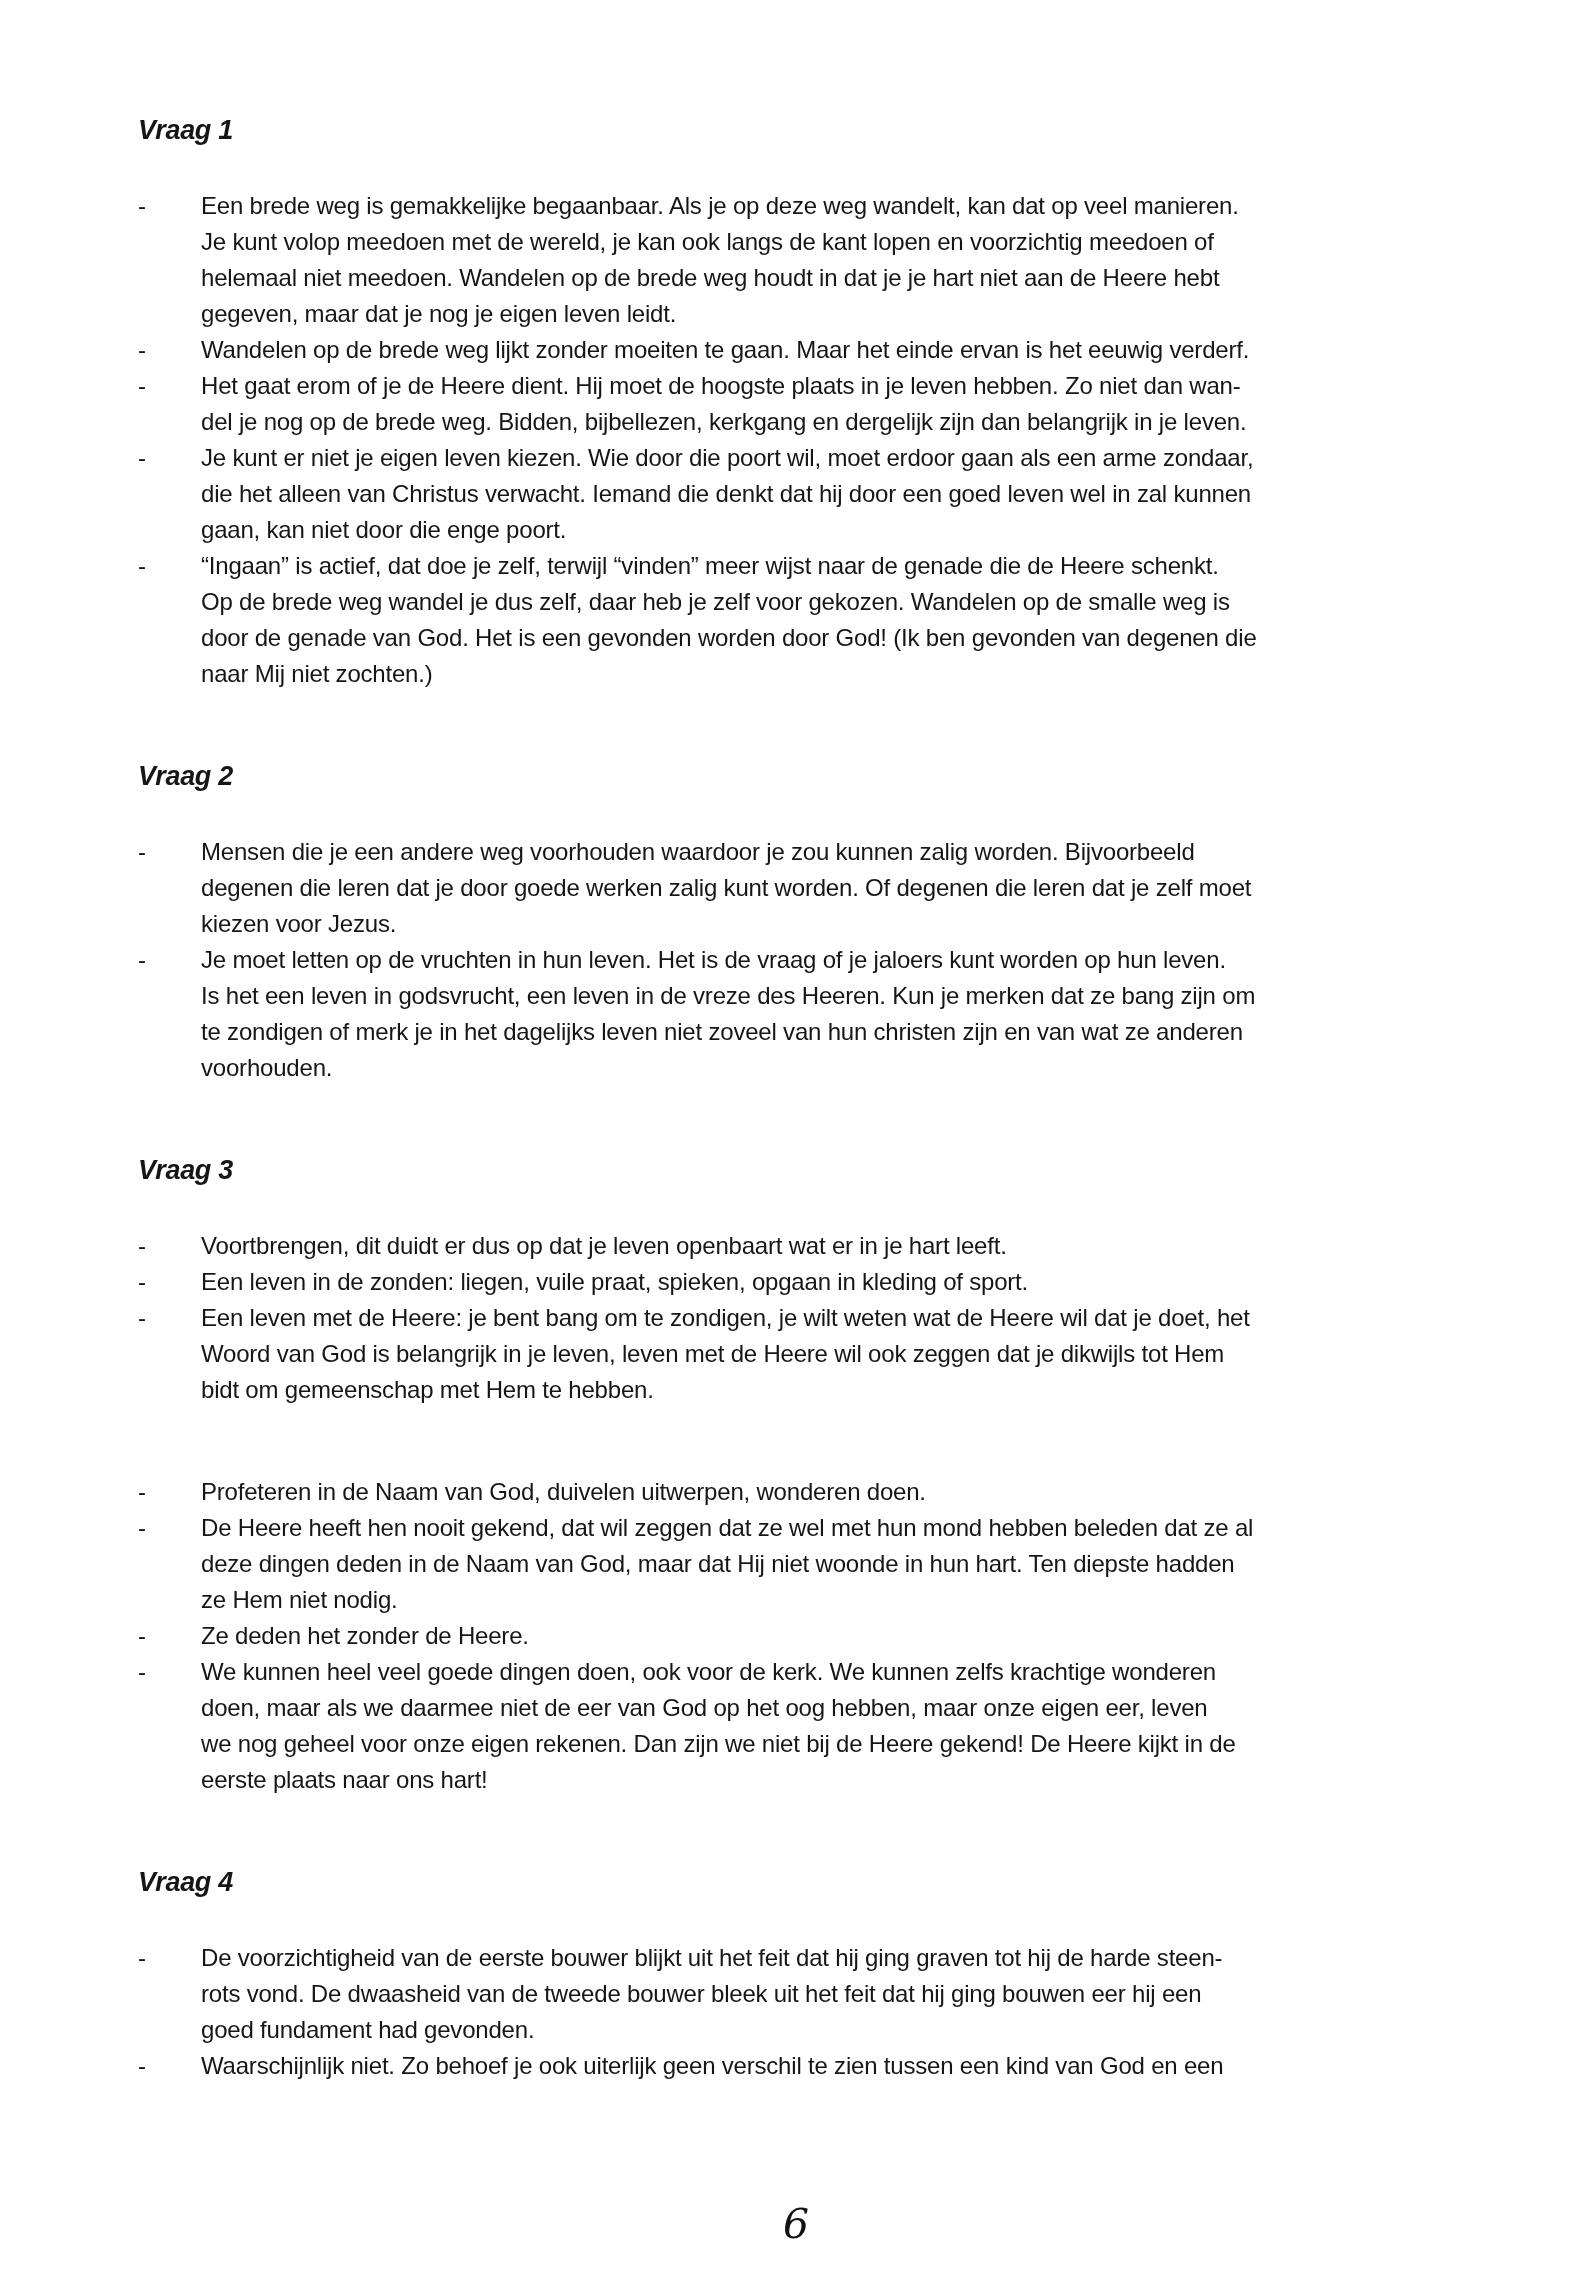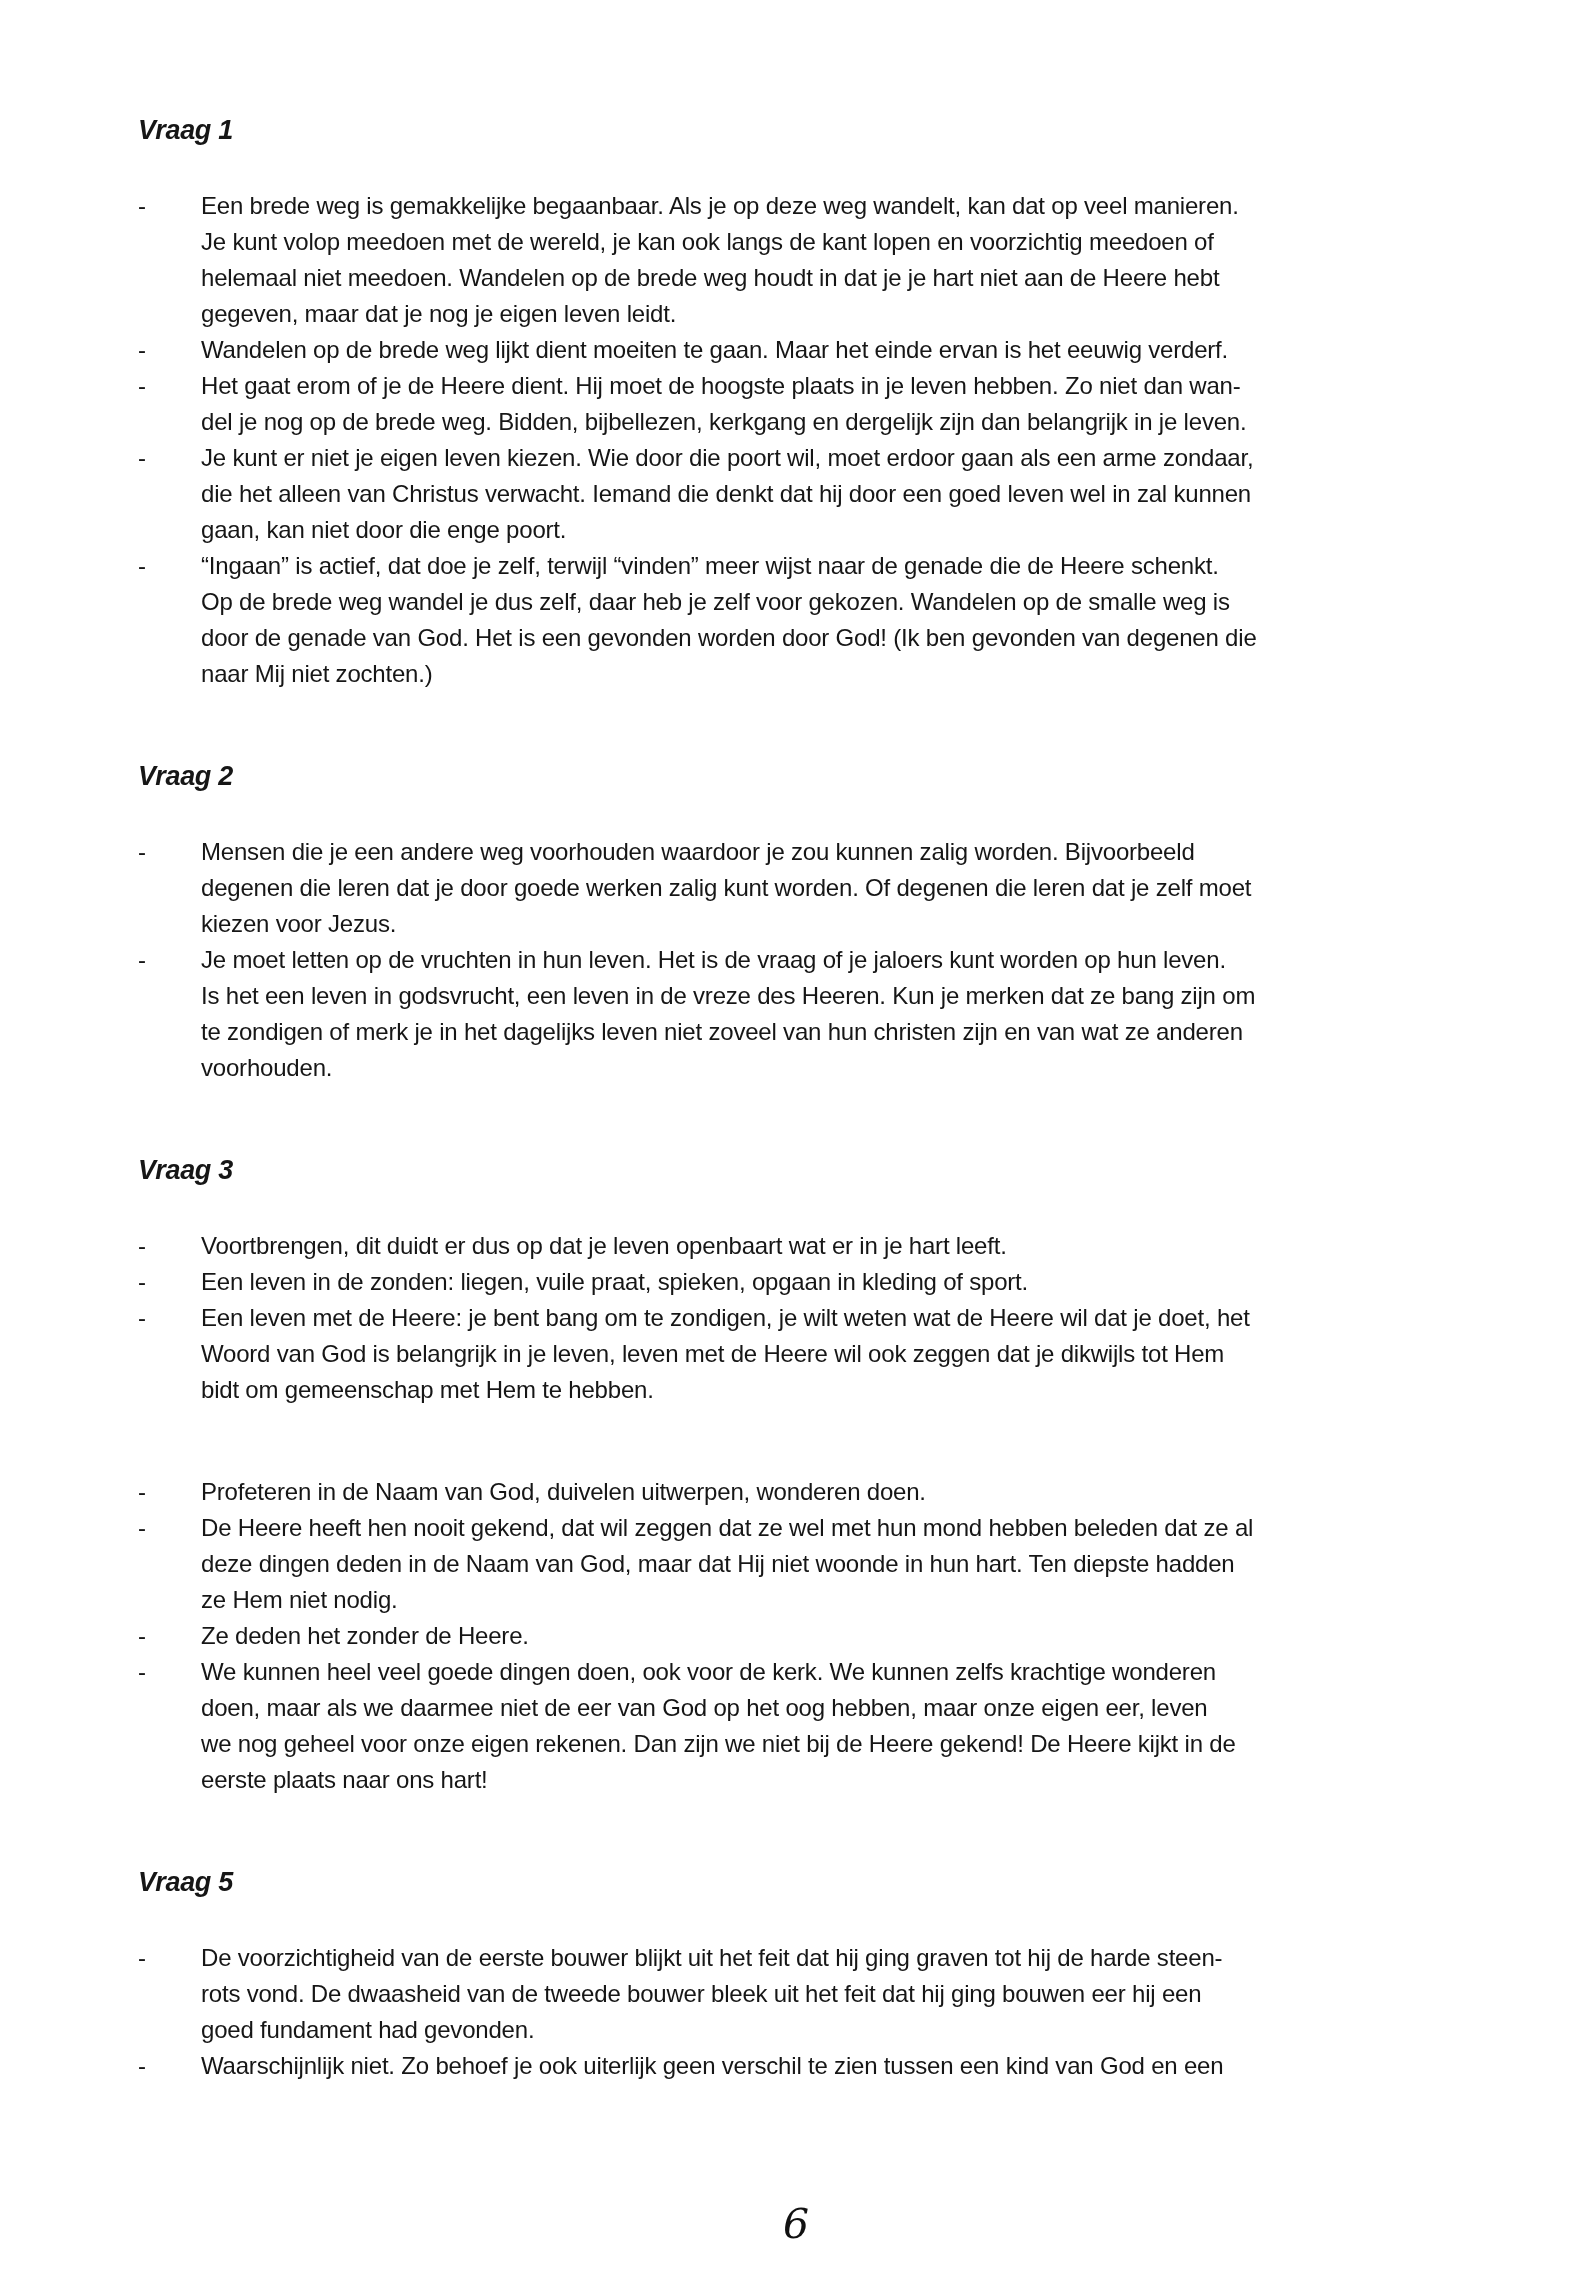--- a/index.html
+++ b/index.html
@@ -73,21 +73,21 @@
       <h2 class="section-title">Vraag 1</h2>
       <div class="bullet">
         <span class="bullet-dash">-</span>
         <div class="bullet-text">Een brede weg is gemakkelijke begaanbaar. Als je op deze weg wandelt, kan dat op veel manieren.
 Je kunt volop meedoen met de wereld, je kan ook langs de kant lopen en voorzichtig meedoen of
 helemaal niet meedoen. Wandelen op de brede weg houdt in dat je je hart niet aan de Heere hebt
 gegeven, maar dat je nog je eigen leven leidt.</div>
       </div>
       <div class="bullet">
         <span class="bullet-dash">-</span>
-        <div class="bullet-text">Wandelen op de brede weg lijkt dient moeiten te gaan. Maar het einde ervan is het eeuwig verderf.</div>
+        <div class="bullet-text">Wandelen op de brede weg lijkt zonder moeiten te gaan. Maar het einde ervan is het eeuwig verderf.</div>
       </div>
       <div class="bullet">
         <span class="bullet-dash">-</span>
         <div class="bullet-text">Het gaat erom of je de Heere dient. Hij moet de hoogste plaats in je leven hebben. Zo niet dan wan-
 del je nog op de brede weg. Bidden, bijbellezen, kerkgang en dergelijk zijn dan belangrijk in je leven.</div>
       </div>
       <div class="bullet">
         <span class="bullet-dash">-</span>
         <div class="bullet-text">Je kunt er niet je eigen leven kiezen. Wie door die poort wil, moet erdoor gaan als een arme zondaar,
 die het alleen van Christus verwacht. Iemand die denkt dat hij door een goed leven wel in zal kunnen
@@ -155,21 +155,21 @@
       <div class="bullet">
         <span class="bullet-dash">-</span>
         <div class="bullet-text">We kunnen heel veel goede dingen doen, ook voor de kerk. We kunnen zelfs krachtige wonderen
 doen, maar als we daarmee niet de eer van God op het oog hebben, maar onze eigen eer, leven
 we nog geheel voor onze eigen rekenen. Dan zijn we niet bij de Heere gekend! De Heere kijkt in de
 eerste plaats naar ons hart!</div>
       </div>
     </section>
 
     <section class="section">
-      <h2 class="section-title">Vraag 5</h2>
+      <h2 class="section-title">Vraag 4</h2>
       <div class="bullet">
         <span class="bullet-dash">-</span>
         <div class="bullet-text">De voorzichtigheid van de eerste bouwer blijkt uit het feit dat hij ging graven tot hij de harde steen-
 rots vond. De dwaasheid van de tweede bouwer bleek uit het feit dat hij ging bouwen eer hij een
 goed fundament had gevonden.</div>
       </div>
       <div class="bullet">
         <span class="bullet-dash">-</span>
         <div class="bullet-text">Waarschijnlijk niet. Zo behoef je ook uiterlijk geen verschil te zien tussen een kind van God en een</div>
       </div>

